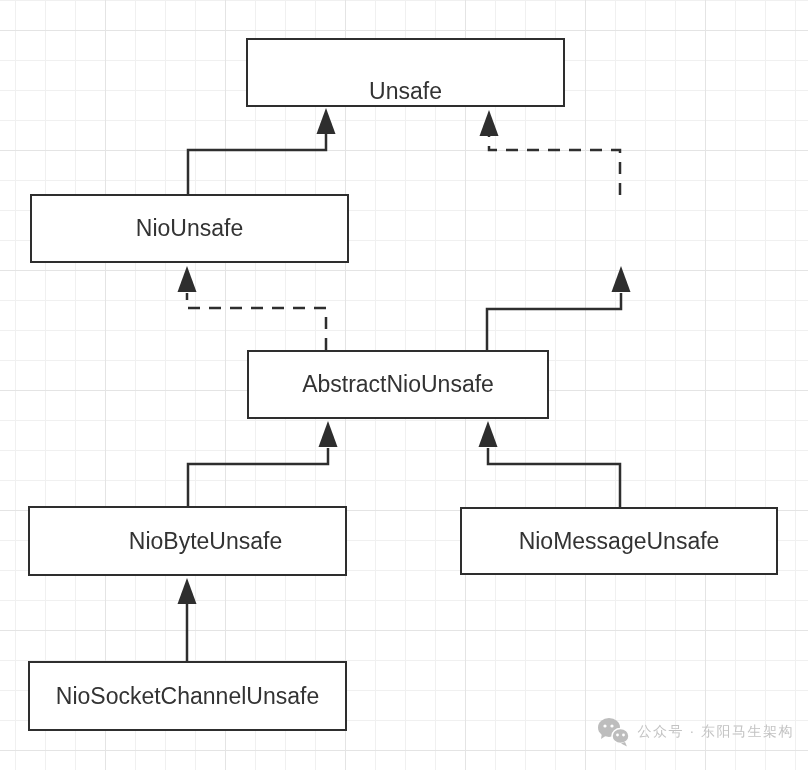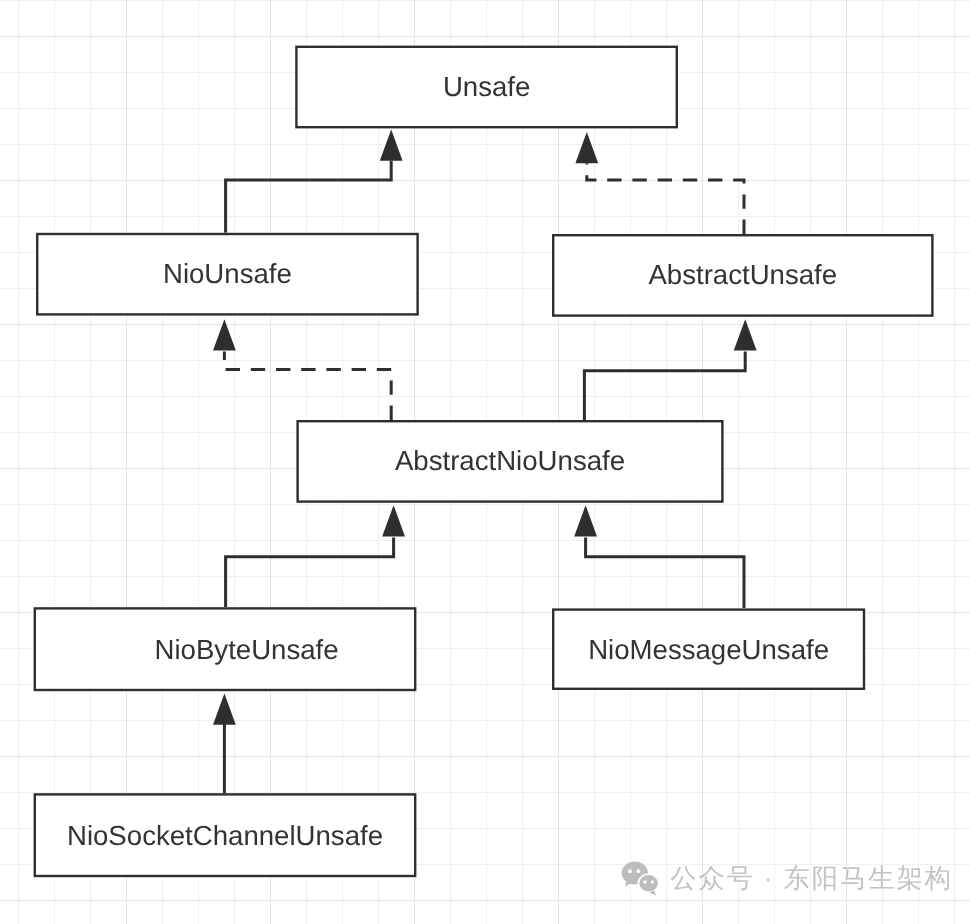--- a/index.html
+++ b/index.html
@@ -36,37 +36,37 @@
     box-sizing: border-box;
     background: #ffffff;
     border: 2.5px solid #2e2e2e;
     display: flex;
     align-items: center;
     justify-content: center;
     font-size: 23px;
     color: #333333;
     white-space: nowrap;
   }
-  .node-unsafe                     { left: 246px; top: 38px;  width: 319px; height: 69px; }
+  .node-unsafe                     { left: 246px; top: 38px;  width: 319px; height: 69px; align-items: flex-end; }
   .node-nio-unsafe                 { left: 30px;  top: 194px; width: 319px; height: 69px; }
   .node-abstract-unsafe            { left: 460px; top: 195px; width: 318px; height: 69px; }
-  .node-abstract-nio-unsafe        { left: 247px; top: 350px; width: 356px; height: 69px; }
+  .node-abstract-nio-unsafe        { left: 247px; top: 350px; width: 302px; height: 69px; }
   .node-nio-byte-unsafe            { left: 28px;  top: 506px; width: 319px; height: 70px; padding-left: 36px; }
-  .node-nio-message-unsafe         { left: 460px; top: 507px; width: 261px; height: 68px; }
+  .node-nio-message-unsafe         { left: 460px; top: 507px; width: 318px; height: 68px; }
   .node-nio-socket-channel-unsafe  { left: 28px;  top: 661px; width: 319px; height: 70px; }
 
   .watermark {
     position: absolute;
     top: 717px;
     right: 14px;
     display: flex;
     align-items: center;
     gap: 8px;
     color: #c3c3c3;
-    font-size: 22px;
+    font-size: 14px;
     letter-spacing: 1.5px;
     user-select: none;
   }
   .watermark .wicon {
     width: 33px;
     height: 30px;
     flex: 0 0 auto;
   }
 </style>
 </head>
@@ -101,23 +101,20 @@
       <polygon points="187,578 177.5,604 196.5,604"></polygon>
     </g>
   </svg>
 
   <div class="node node-unsafe">
     <span>Unsafe</span>
   </div>
   <div class="node node-nio-unsafe">
     <span>NioUnsafe</span>
   </div>
-  <div class="node node-abstract-unsafe">
-    <span>AbstractUnsafe</span>
-  </div>
   <div class="node node-abstract-nio-unsafe">
     <span>AbstractNioUnsafe</span>
   </div>
   <div class="node node-nio-byte-unsafe">
     <span>NioByteUnsafe</span>
   </div>
   <div class="node node-nio-message-unsafe">
     <span>NioMessageUnsafe</span>
   </div>
   <div class="node node-nio-socket-channel-unsafe">

